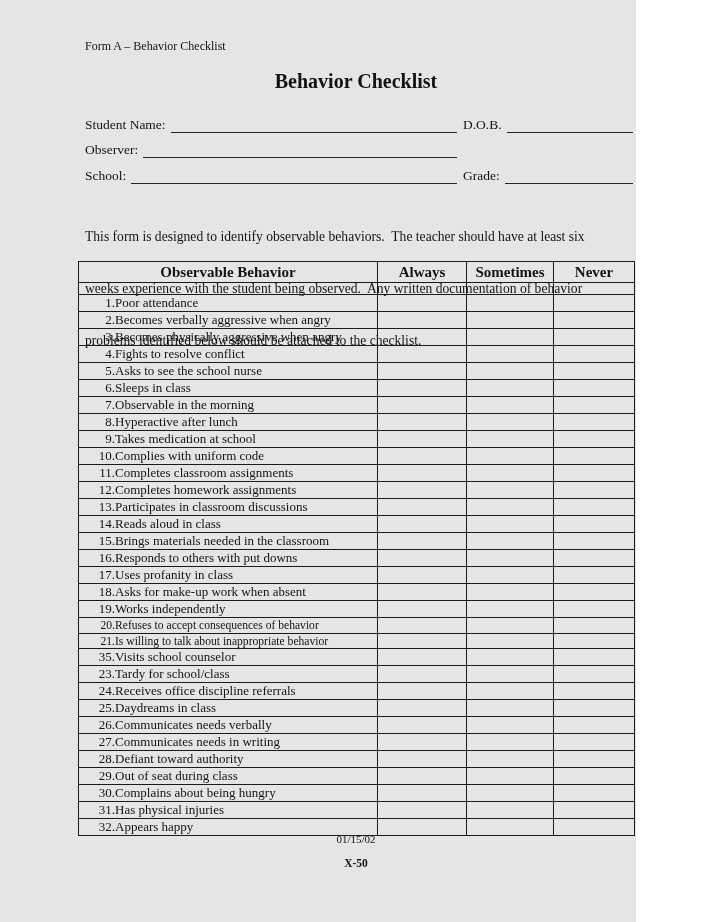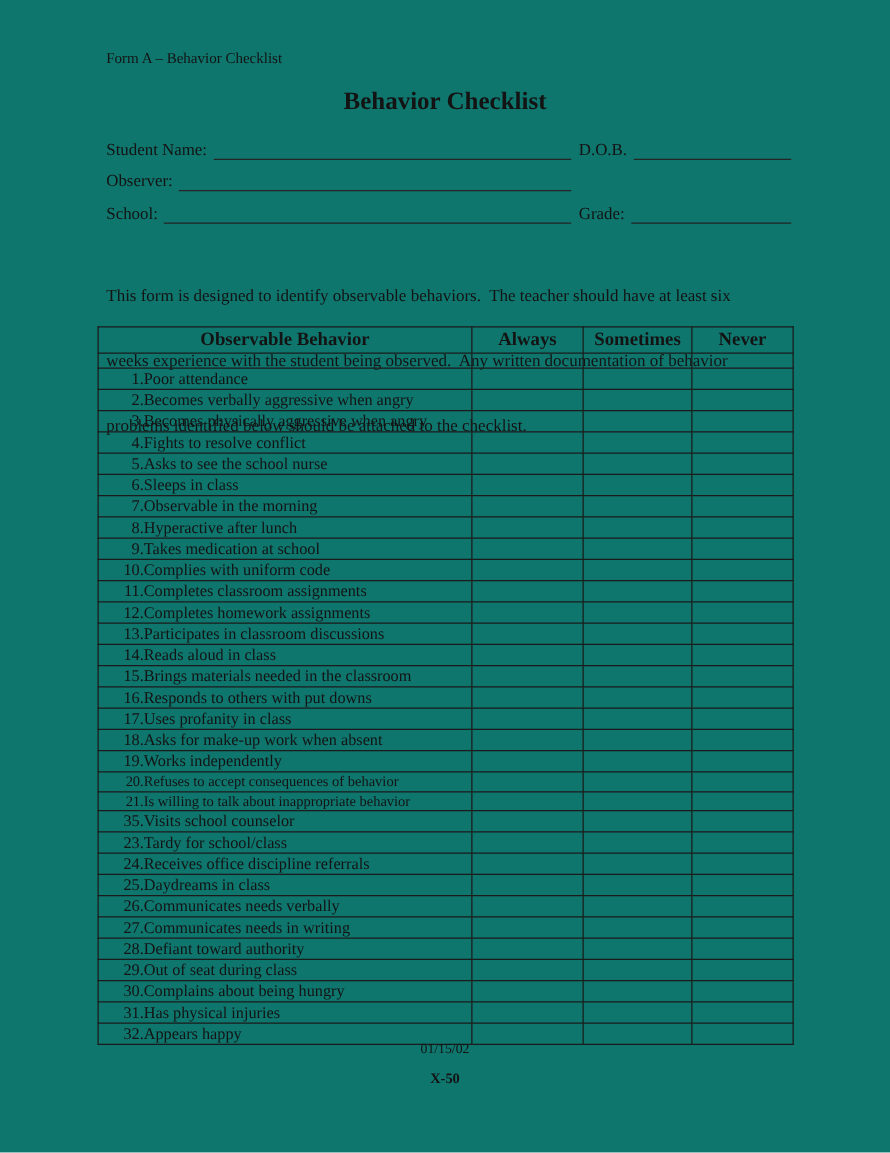--- a/index.html
+++ b/index.html
@@ -3,31 +3,31 @@
 <meta charset="utf-8">
 <style>
   * { margin:0; padding:0; box-sizing:border-box; }
   html,body { background:#ffffff; }
   body {
     width:712px; height:922px;
     font-family:"Liberation Serif", serif;
     color:#131313;
     position:relative;
   }
-  .page { position:relative; width:712px; height:922px; background:#0f766e; overflow:hidden; }
+  .page { position:relative; width:636px; height:922px; background:#e5e5e5; overflow:hidden; }
 
   .form-label { position:absolute; left:85px; top:39px; font-size:12px; }
 
   .title {
     position:absolute; left:0; top:70px; width:712px;
     text-align:center; font-size:20px; font-weight:700;
   }
 
   .fields { position:absolute; left:85px; top:107px; width:548px; }
-  .field-row { display:flex; height:25.5px; align-items:center; font-size:13.5px; }
+  .field-row { display:flex; height:25.5px; align-items:flex-end; font-size:13.5px; }
   .left-seg { display:flex; width:372px; align-items:flex-end; }
   .right-seg { display:flex; flex:1; margin-left:6px; align-items:flex-end; }
   .flabel { white-space:nowrap; padding-right:5px; }
   .fline { flex:1; border-bottom:1px solid #252525; height:14px; }
 
   .intro {
     position:absolute; left:85px; top:193px; width:560px;
     font-size:13.6px; line-height:17.4px; white-space:pre-wrap;
   }
 

